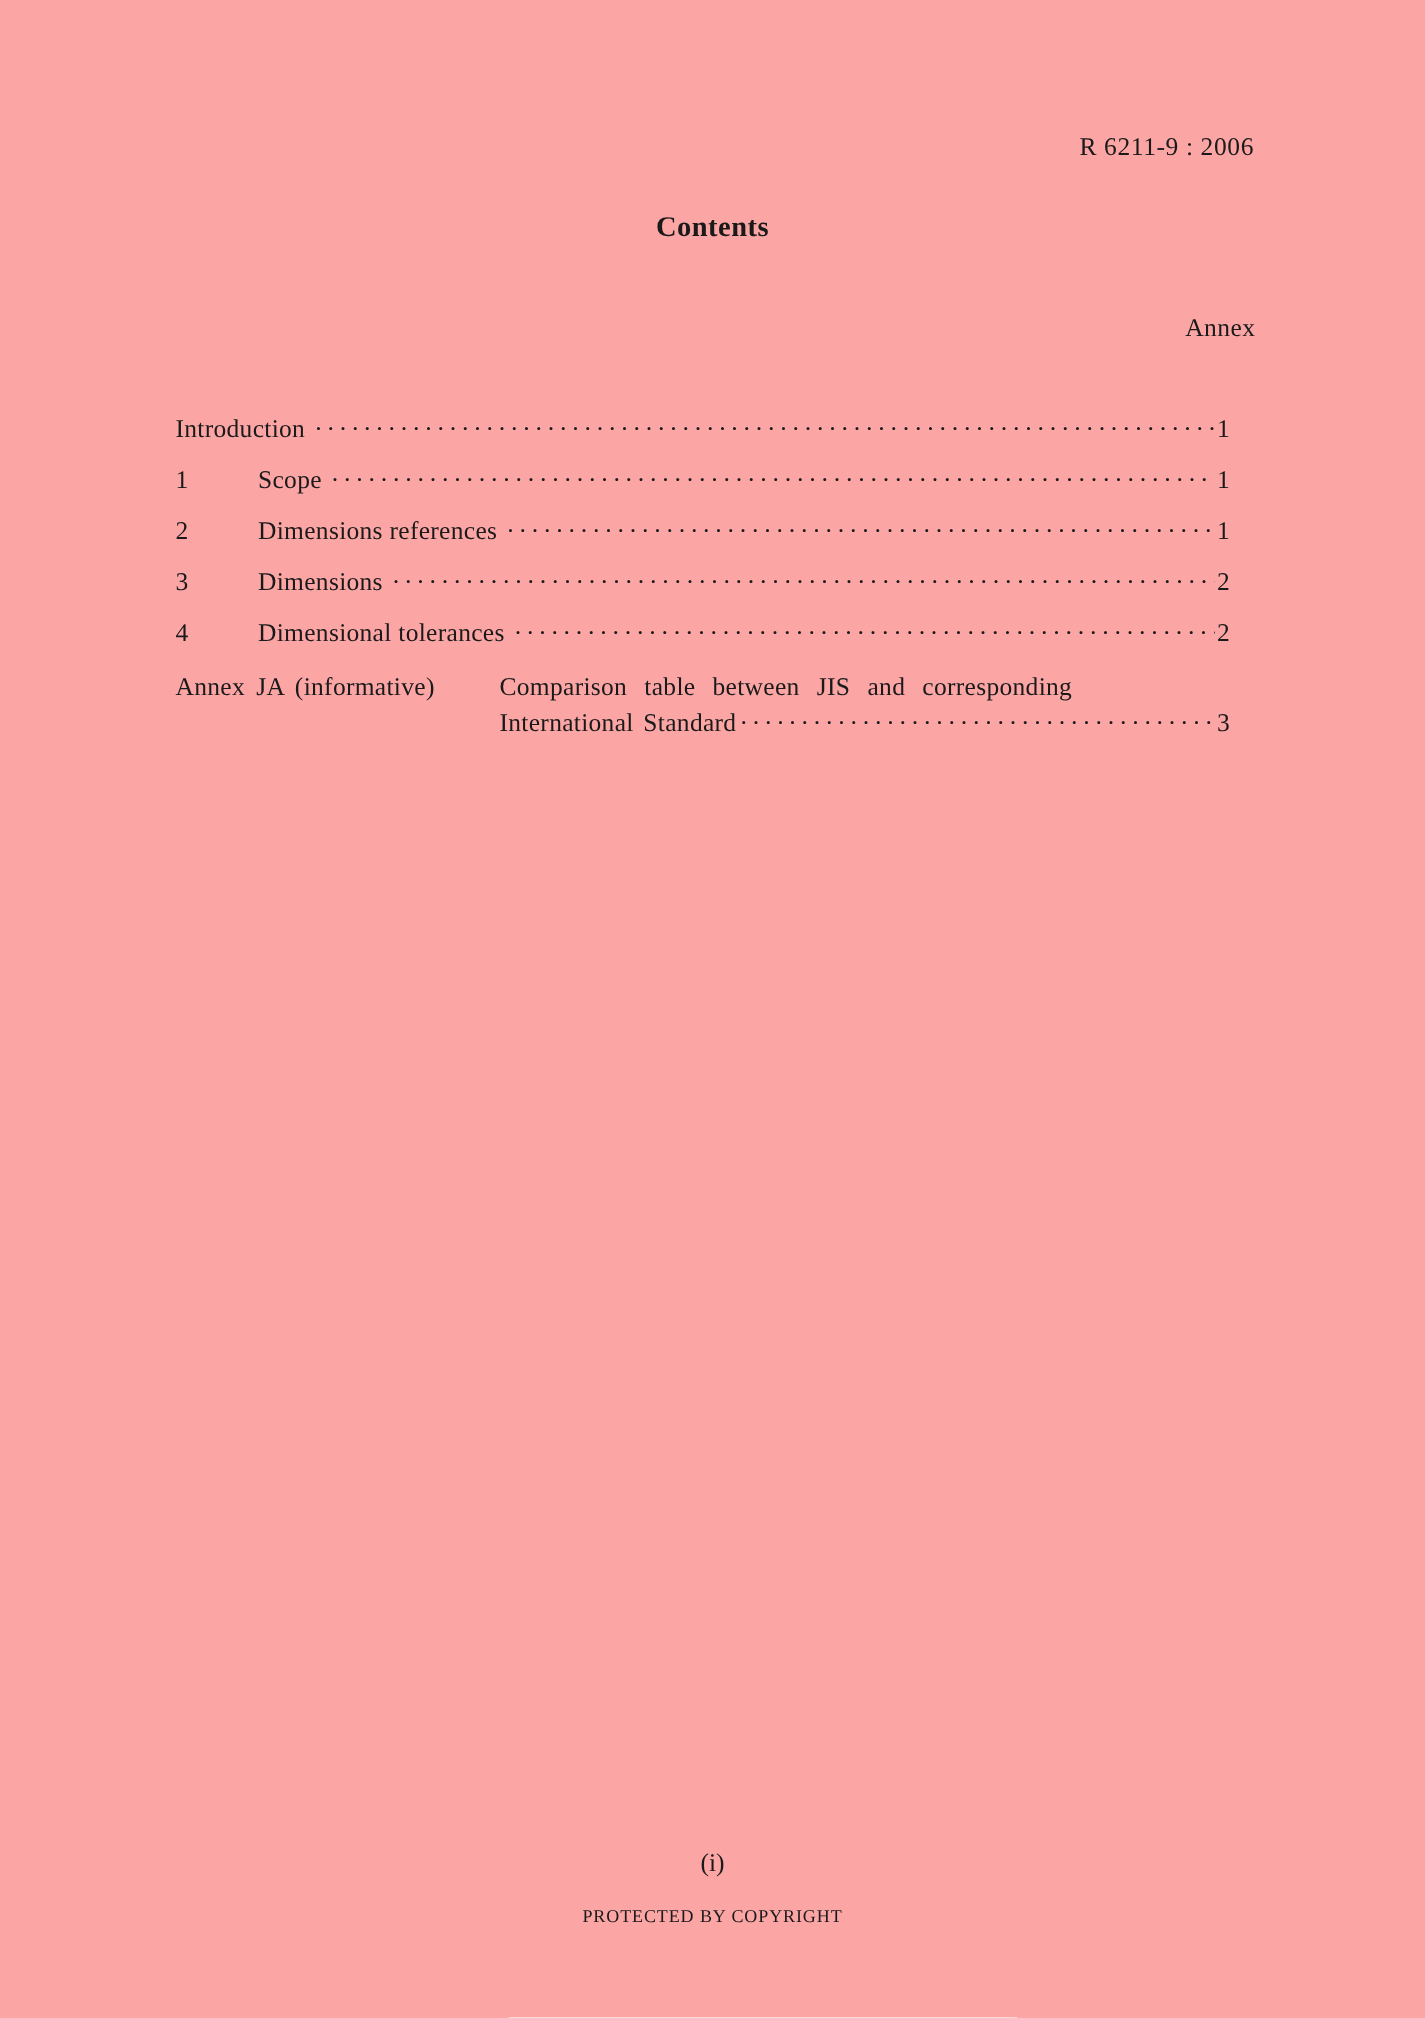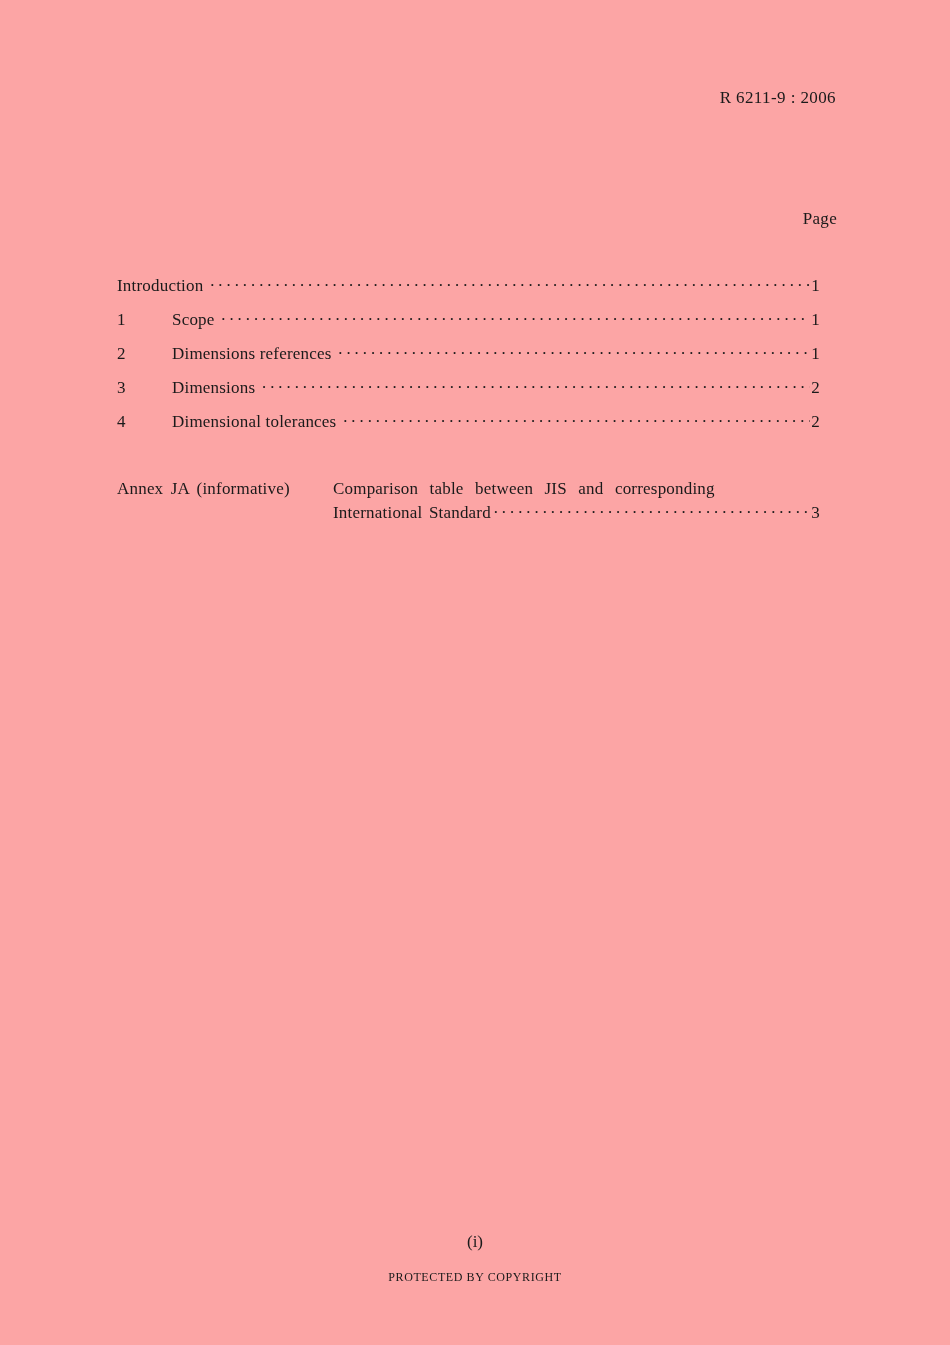--- a/index.html
+++ b/index.html
@@ -81,21 +81,20 @@
     margin-top: 0;
     white-space: nowrap;
   }
   .annex-term {
     flex: 0 0 216px;
     word-spacing: 3px;
   }
   .annex-desc {
     flex: 1 1 auto;
     min-width: 0;
-    margin-top: 31px;
   }
   .annex-line1 {
     word-spacing: 7px;
     line-height: 24px;
   }
   .annex-line2 {
     display: flex;
     align-items: center;
     line-height: 24px;
     word-spacing: 2px;
@@ -123,22 +122,23 @@
     letter-spacing: 0.6px;
   }
 </style>
 </head>
 <body>
 
 <div class="page">
 
   <div class="doc-header">R 6211-9 : 2006</div>
 
+  <h1 class="doc-title">Contents</h1>
 
-  <div class="page-col-label">Page</div>
+  <div class="page-col-label">Annex</div>
 
   <div class="toc">
 
     <div class="toc-row">
       <span class="toc-label">Introduction</span>
       <span class="dots">································································································································································</span>
       <span class="toc-page">1</span>
     </div>
 
     <div class="toc-row">

